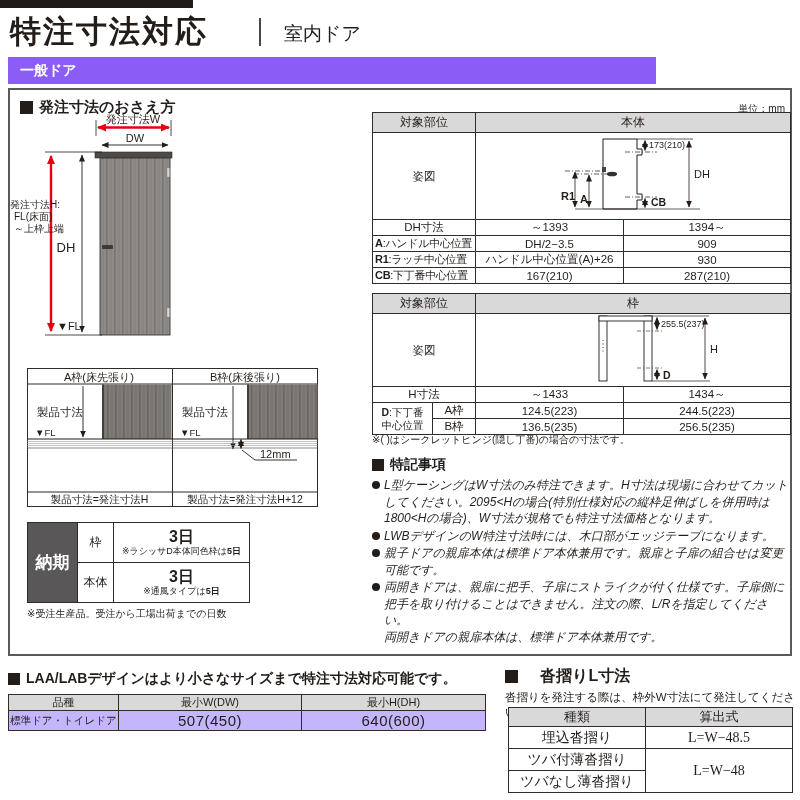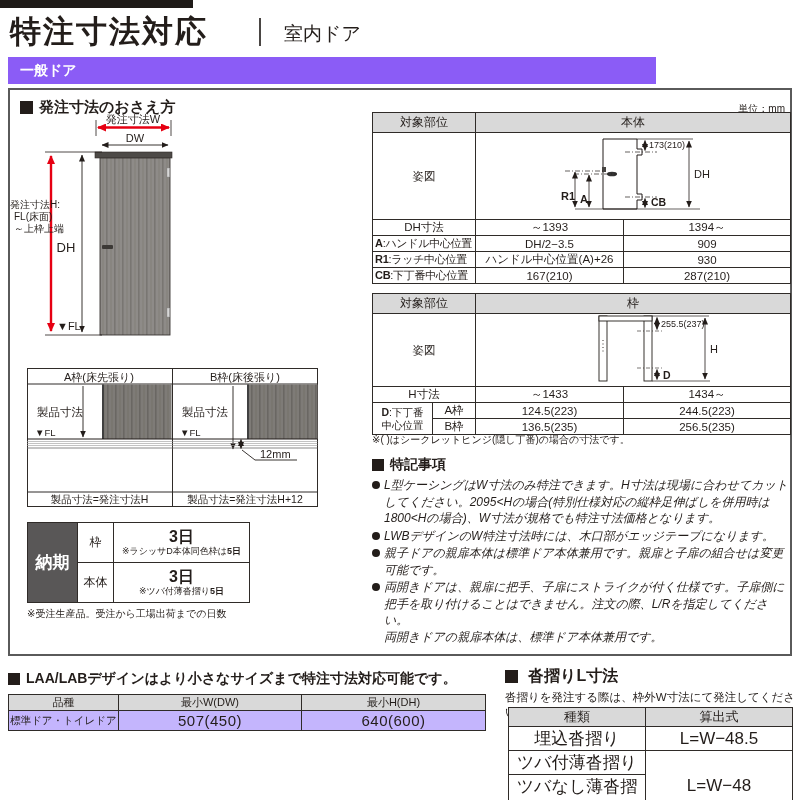--- a/index.html
+++ b/index.html
@@ -55,25 +55,25 @@
   .bullet.gap{margin-top:1px;}
 
   .bl-table{width:477px;}
   .bl-table tr.hrow td{height:15px;font-size:11px;}
   .bl-table tr.drow td{height:19px;background:#c4b5fd;}
   .bl-table tr.drow td.kind{font-size:10.5px;}
   .bl-table tr.drow td.num{font-size:15px;letter-spacing:0.5px;}
 
   .br-table{width:284px;}
   .br-table tr.hrow td{height:14px;font-size:13px;}
-  .br-table tr.drow td{height:21px;font-size:17px;}
+  .br-table tr.drow td{height:21px;font-size:14px;font-family:Liberation Serif, serif;}
   .br-table td.formula{font-size:12px;}
 
   .bl-head{display:flex;align-items:center;gap:6px;font-size:14px;font-weight:bold;}
-  .br-head{display:flex;align-items:center;gap:10px;font-size:16px;font-weight:bold;}
+  .br-head{display:flex;align-items:center;gap:22px;font-size:16px;font-weight:bold;}
   .br-desc{font-size:11.5px;}
 </style>
 </head>
 <body>
 
 <svg width="0" height="0" style="position:absolute">
   <defs>
     <marker id="mB" orient="auto-start-reverse" markerUnits="userSpaceOnUse" markerWidth="7" markerHeight="6" refX="6.5" refY="3">
       <path d="M0,0L7,3L0,6z" fill="#231d1a"></path>
     </marker>
@@ -188,21 +188,21 @@
       <td class="part">枠</td>
       <td>
         <div class="days">3日</div>
         <div class="dnote"><span>※ラシッサD本体同色枠は</span><b>5日</b></div>
       </td>
     </tr>
     <tr>
       <td class="part">本体</td>
       <td>
         <div class="days">3日</div>
-        <div class="dnote"><span>※ツバ付薄沓摺り</span><b>5日</b></div>
+        <div class="dnote"><span>※通風タイプは</span><b>5日</b></div>
       </td>
     </tr>
   </tbody>
     </table>
   <div class="abs note-small" style="left:17px;top:517px;">※受注生産品。受注から工場出荷までの日数</div>
 
   <div class="abs sec-head" style="left:362px;top:25px;">
     <span class="sq"></span>
     <span>特注寸法時の加工位置</span>
   </div>

